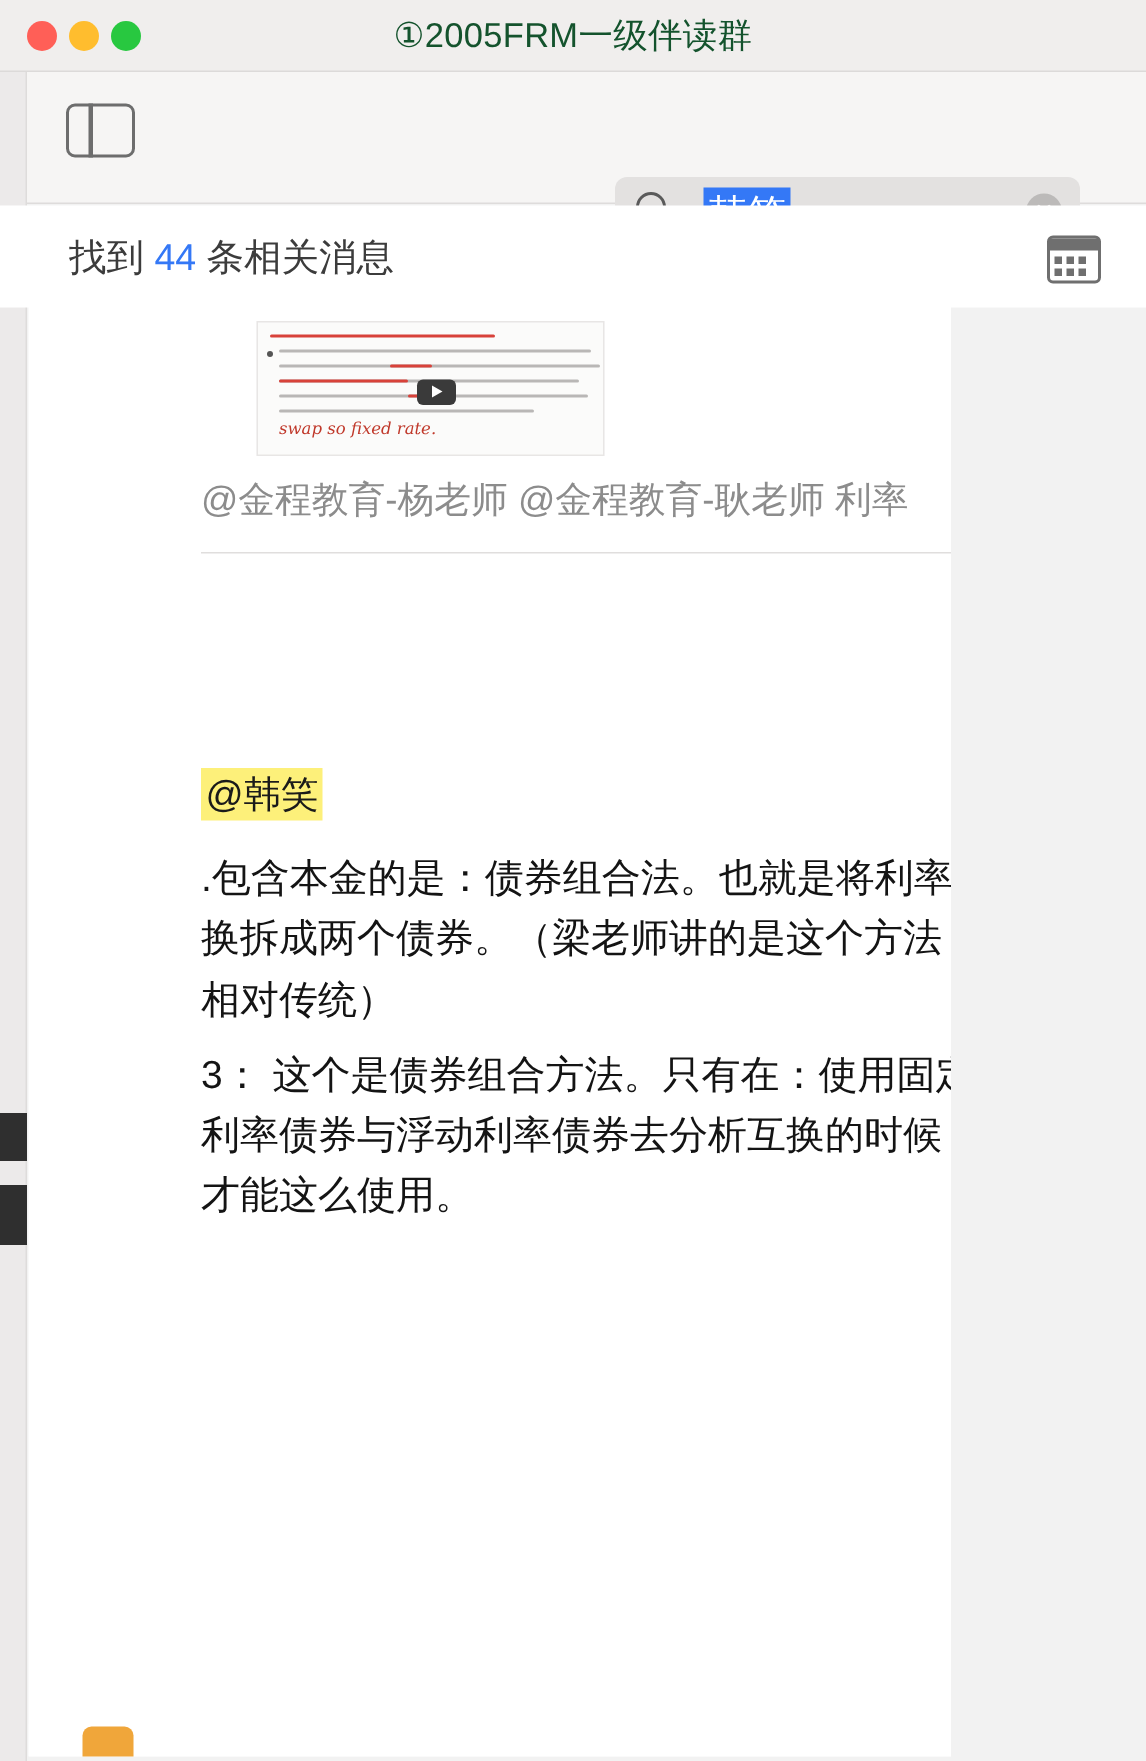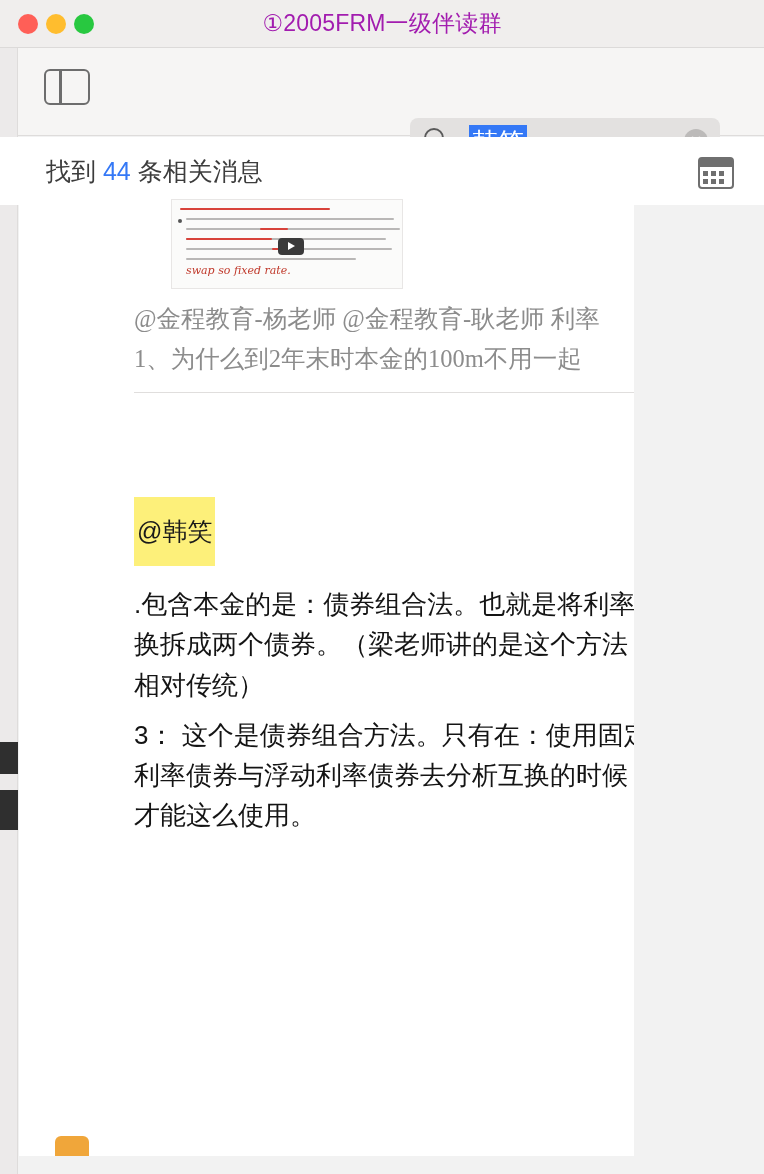--- a/index.html
+++ b/index.html
@@ -28,21 +28,21 @@
   .traffic {
     position: absolute; left: 18px; top: 14px;
     display: flex; gap: 8px; align-items: center;
   }
   .dot { width: 20px; height: 20px; border-radius: 50%; display: block; }
   .dot.red { background: #ff5f57; }
   .dot.yellow { background: #ffbd2e; }
   .dot.green { background: #28c840; }
   .window-title {
     width: 764px; text-align: center;
-    font-size: 23px; color: #a21caf;
+    font-size: 23px; color: #14532d;
     font-weight: 500;
     letter-spacing: 0.2px;
   }
 
   
   .toolbar {
     position: absolute; top: 48px; left: 0;
     width: 764px; height: 88px;
     background: #f6f5f4;
     border-bottom: 1px solid #dedcdb;
@@ -144,21 +144,21 @@
     background: #eceaea;
     border-right: 1px solid #dedcdb;
   }
   .rail-block {
     position: absolute; left: 0; width: 18px;
     background: #2f2f2f;
   }
 
   
   .content {
-    position: absolute; top: 187px; left: 19px;
+    position: absolute; top: 202px; left: 19px;
     width: 615px; height: 969px;
     background: #ffffff;
     overflow: hidden;
   }
 
   .quote-img {
     position: absolute; left: 152px; top: 12px;
     width: 232px; height: 90px;
     background: #fbfbfa;
     border: 1px solid #e8e6e5;
@@ -190,36 +190,35 @@
     border-left: 7px solid #fff;
     border-top: 4.5px solid transparent;
     border-bottom: 4.5px solid transparent;
   }
 
   .quote-block {
     position: absolute; left: 115px; top: 112px;
     width: 530px;
     padding-bottom: 14px;
     border-bottom: 1px solid #e0dedd;
-    font-family: Liberation Serif, serif;
   }
   .quote-line {
     font-size: 24.5px; color: #8c8c8c;
     line-height: 1.62;
   }
 
   .reply-block {
     position: absolute; left: 115px; top: 310px;
     width: 540px;
   }
   .mention {
     display: inline-block;
     font-size: 25px; color: #1a1a1a;
     background: #fdf07a;
-    padding: 18px 3px;
+    padding: 1px 3px;
     margin-bottom: 8px;
   }
   .para {
     font-size: 26px; color: #141414;
     line-height: 1.55;
     margin-top: 10px;
     word-break: break-word;
   }
 
   .bottom-strip {
@@ -291,21 +290,20 @@
       <div class="qi-red" style="left:14px; top:38px; width:86px;"></div>
       <div class="qi-line" style="left:14px; top:48px; width:206px;"></div>
       <div class="qi-red" style="left:100px; top:48px; width:26px;"></div>
       <div class="qi-line" style="left:14px; top:58px; width:170px;"></div>
       <div class="play-btn"></div>
       <div class="qi-hand">swap so fixed rate.</div>
     </div>
 
     <div class="quote-block">
       <div class="quote-line">@金程教育-杨老师 @金程教育-耿老师 利率</div>
-      <div class="quote-line">1、为什么到2年末时本金的100m不用一起</div>
     </div>
 
     <div class="reply-block">
       <span class="mention">@韩笑</span>
       <div class="para">.包含本金的是：债券组合法。也就是将利率互换拆成两个债券。（梁老师讲的是这个方法，相对传统）</div>
       <div class="para">3： 这个是债券组合方法。只有在：使用固定利率债券与浮动利率债券去分析互换的时候，才能这么使用。</div>
     </div>
 
     <div class="bottom-strip">
       <div class="avatar-peek"></div>

